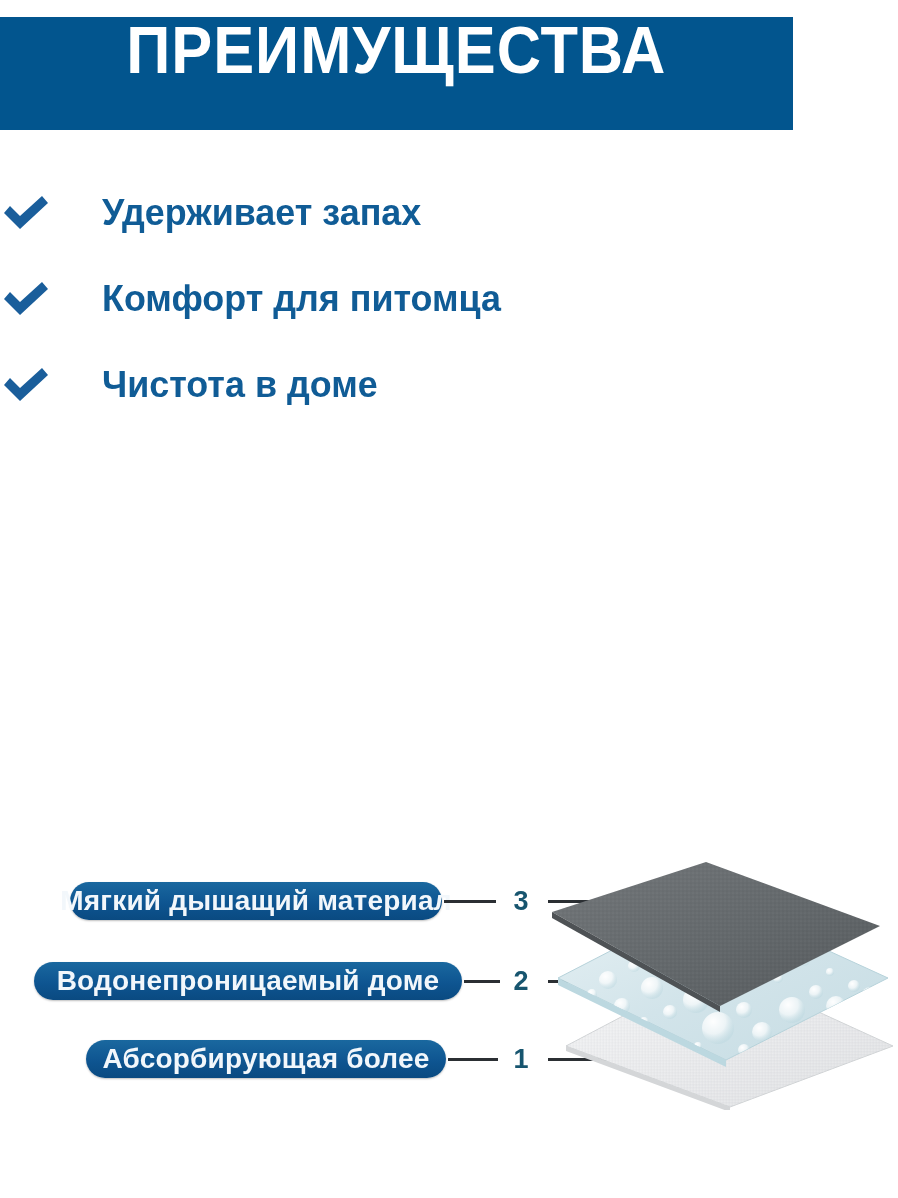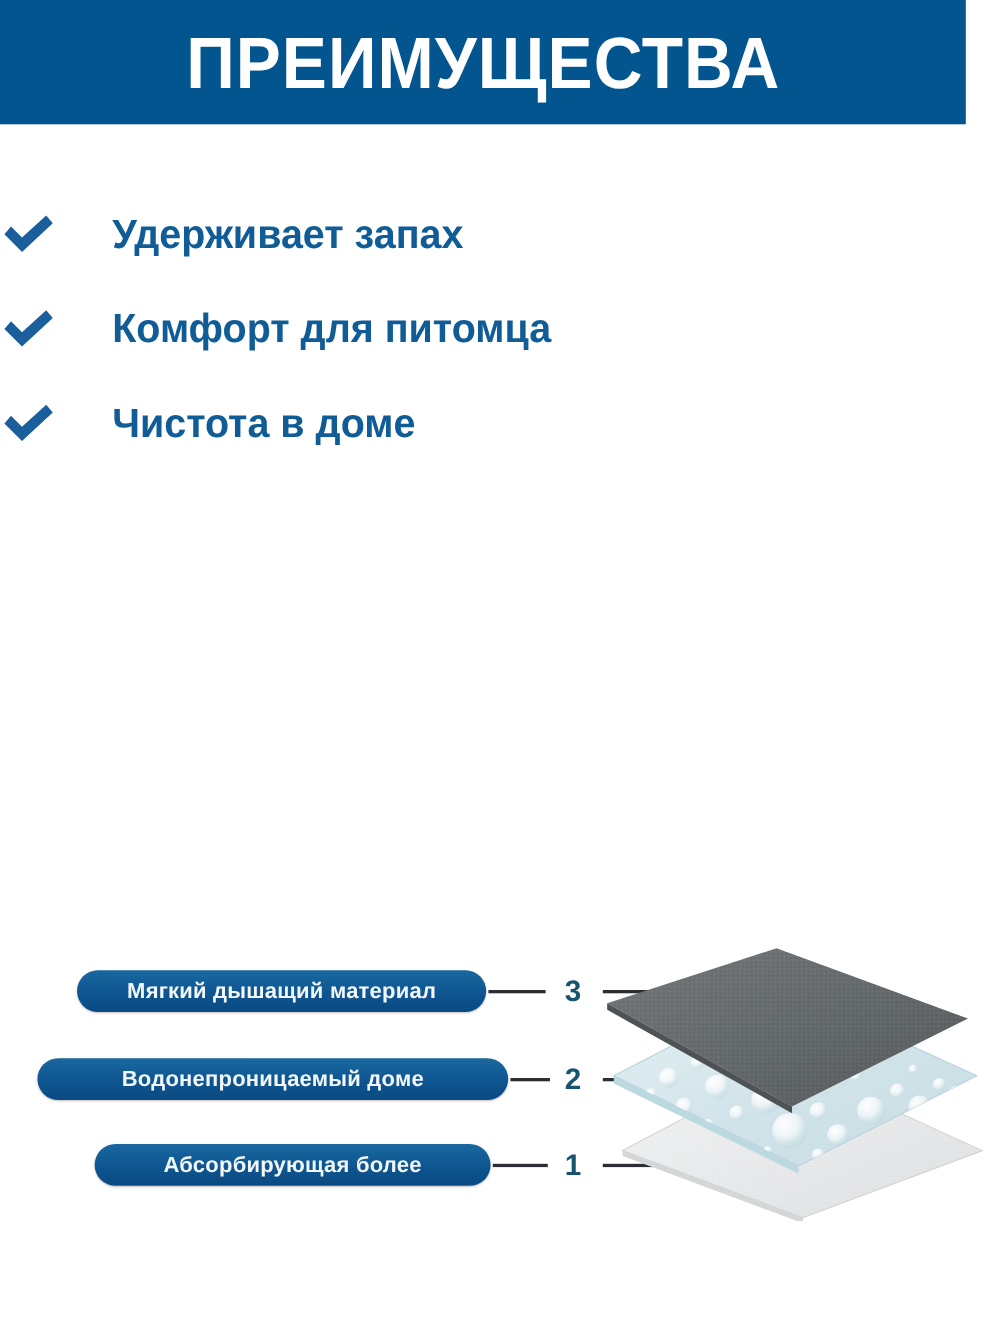--- a/index.html
+++ b/index.html
@@ -5,22 +5,22 @@
   html,body{margin:0;padding:0;}
   body{
     width:898px;height:1198px;background:#ffffff;
     font-family:"Liberation Sans","DejaVu Sans",sans-serif;
     overflow:hidden;position:relative;
   }
   .page{position:relative;width:898px;height:1198px;}
 
   
   .banner{
-    position:absolute;left:0;top:0;width:878px;height:113px;
-    background:#02558e;display:flex;align-items:center;justify-content:center;
+    position:absolute;left:0;top:17px;width:793px;height:113px;
+    background:#02558e;display:flex;align-items:flex-start;justify-content:center;
   }
   .banner-title{
     color:#ffffff;font-weight:bold;font-size:66px;letter-spacing:1px;
     transform:scaleX(.93);transform-origin:center;
     line-height:1;white-space:nowrap;
   }
 
   
   .benefits{
     position:absolute;left:0;top:170px;width:898px;
@@ -48,21 +48,21 @@
   .row-2{top:102px;}
   .row-1{top:180px;}
 
   .pill{
     position:absolute;height:38px;border-radius:19px;
     background:linear-gradient(180deg,#1a689f 0%,#0e5591 55%,#0a4a81 100%);
     display:flex;align-items:center;justify-content:center;
     box-shadow:0 1px 2px rgba(0,0,0,.25);
   }
   .pill span{
-    color:#f2f7fb;font-weight:bold;font-size:20px;white-space:nowrap;
+    color:#f2f7fb;font-weight:bold;font-size:28px;white-space:nowrap;
     letter-spacing:.2px;
   }
   .pill-3{left:70px;width:372px;}
   .pill-2{left:34px;width:428px;}
   .pill-1{left:86px;width:360px;}
 
   .lead-line{position:absolute;height:3px;background:#2b2f33;top:18px;}
   .lead-3{left:444px;width:52px;}
   .lead-2{left:464px;width:36px;}
   .lead-1{left:448px;width:50px;}

